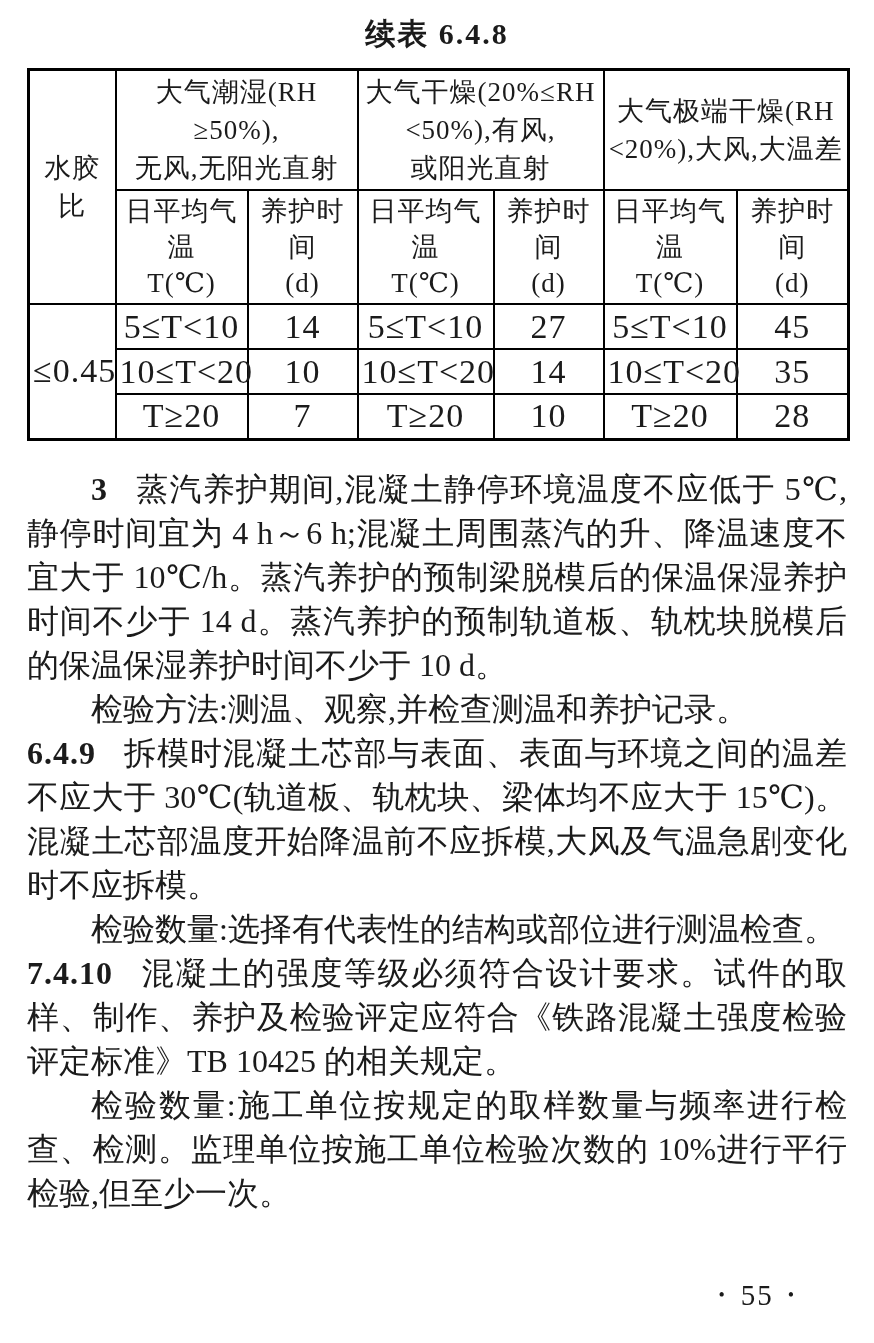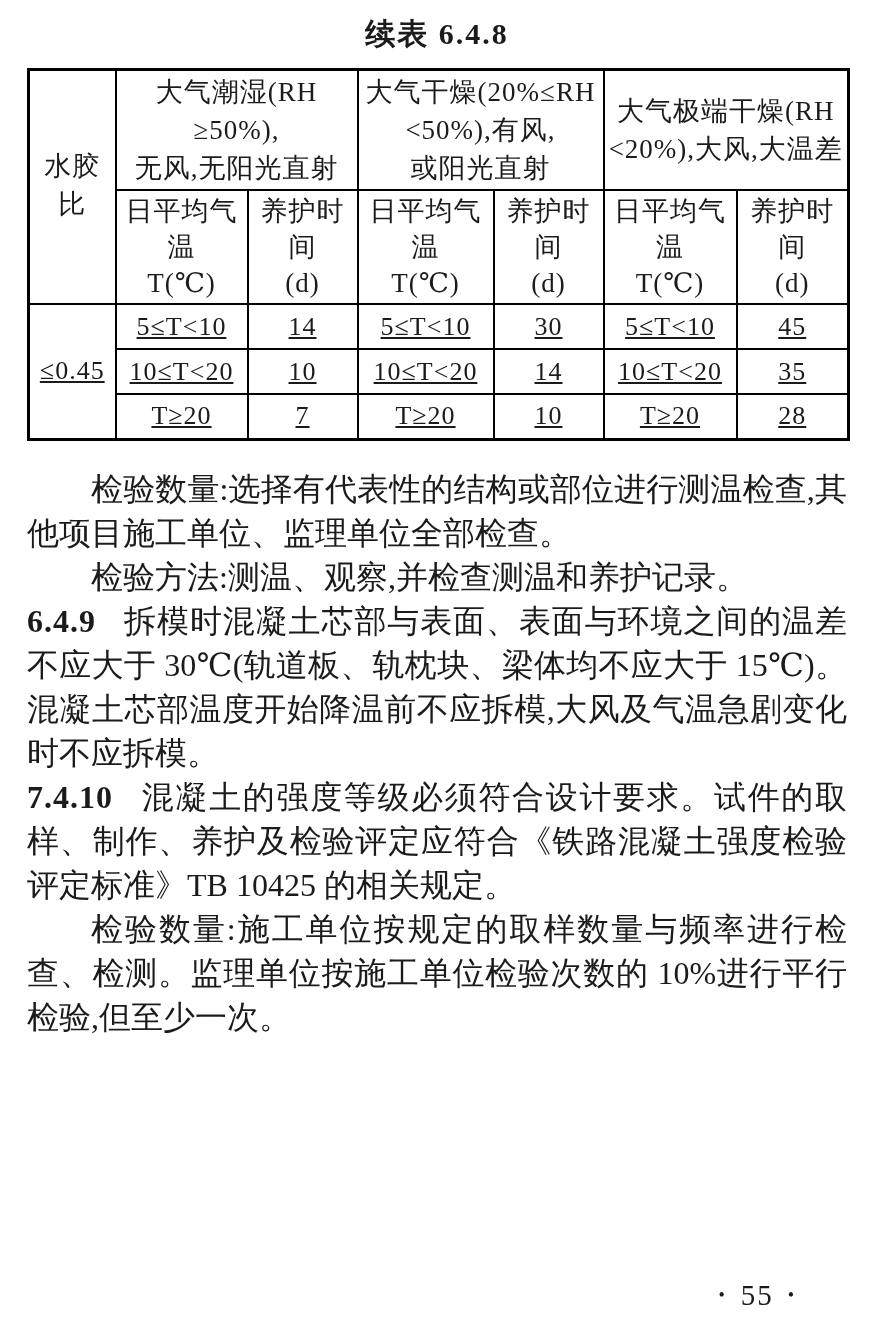--- a/index.html
+++ b/index.html
@@ -34,22 +34,22 @@
     text-align: center;
     vertical-align: middle;
     font-size: 27px;
     line-height: 38px;
     letter-spacing: 1px;
     padding: 2px 3px;
   }
   .pre { white-space: pre-line; }
   tr.r-cond td { height: 110px; }
   tr.r-sub td { height: 77px; line-height: 36px; margin-top: 10px; }
-  tr.r-data td { height: 45px; font-size: 26px; line-height: 30px; text-decoration: underline; }
-  td.corner { font-size: 28px; font-family: Liberation Mono, monospace; }
+  tr.r-data td { height: 45px; font-size: 34px; line-height: 30px; }
+  td.corner { font-size: 28px; }
   td.wbr { font-size: 27px; }
   .body-text {
     margin-top: 26px;
     width: 820px;
     font-size: 32px;
     line-height: 44px;
     text-align: justify;
     text-justify: inter-ideograph;
   }
   .body-text p { text-align: justify; }
@@ -105,21 +105,21 @@
         <td class="pre">日平均气温
 T(℃)</td>
         <td class="pre">养护时间
 (d)</td>
       </tr>
       <tr class="r-data">
         <td class="wbr" rowspan="3">≤0.45</td>
         <td>5≤T&lt;10</td>
         <td>14</td>
         <td>5≤T&lt;10</td>
-        <td>30</td>
+        <td>27</td>
         <td>5≤T&lt;10</td>
         <td>45</td>
       </tr>
       <tr class="r-data">
         <td>10≤T&lt;20</td>
         <td>10</td>
         <td>10≤T&lt;20</td>
         <td>14</td>
         <td>10≤T&lt;20</td>
         <td>35</td>
@@ -129,22 +129,23 @@
         <td>7</td>
         <td>T≥20</td>
         <td>10</td>
         <td>T≥20</td>
         <td>28</td>
       </tr>
     </tbody>
   </table>
 
   <div class="body-text">
-    <p class="ind"><span>检验数量:选择有代表性的结构或部位进行测温检查,其他项目施工单位、监理单位全部检查。</span></p>
+    <p class="ind"><b class="secnum">3</b><span>蒸汽养护期间,混凝土静停环境温度不应低于 5℃,静停时间宜为 4 h～6 h;混凝土周围蒸汽的升、降温速度不宜大于 10℃/h。蒸汽养护的预制梁脱模后的保温保湿养护时间不少于 14 d。蒸汽养护的预制轨道板、轨枕块脱模后的保温保湿养护时间不少于 10 d。</span></p>
     <p class="ind"><span>检验方法:测温、观察,并检查测温和养护记录。</span></p>
     <p><b class="secnum">6.4.9</b><span>拆模时混凝土芯部与表面、表面与环境之间的温差不应大于 30℃(轨道板、轨枕块、梁体均不应大于 15℃)。混凝土芯部温度开始降温前不应拆模,大风及气温急剧变化时不应拆模。</span></p>
+    <p class="ind"><span>检验数量:选择有代表性的结构或部位进行测温检查。</span></p>
     <p><b class="secnum">7.4.10</b><span>混凝土的强度等级必须符合设计要求。试件的取样、制作、养护及检验评定应符合《铁路混凝土强度检验评定标准》TB 10425 的相关规定。</span></p>
     <p class="ind"><span>检验数量:施工单位按规定的取样数量与频率进行检查、检测。监理单位按施工单位检验次数的 10%进行平行检验,但至少一次。</span></p>
   </div>
 
   <div class="footer"><span class="dot">•</span><span>55</span><span class="dot">•</span></div>
 
 </div>
 
 </body></html>

